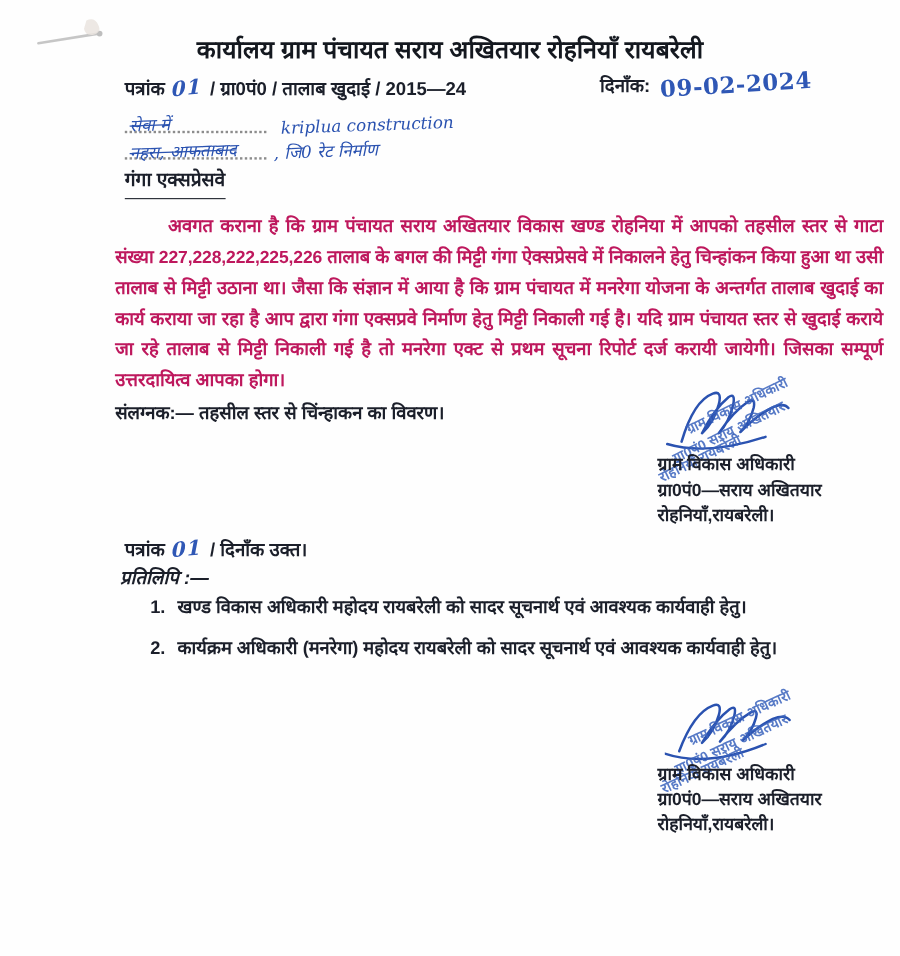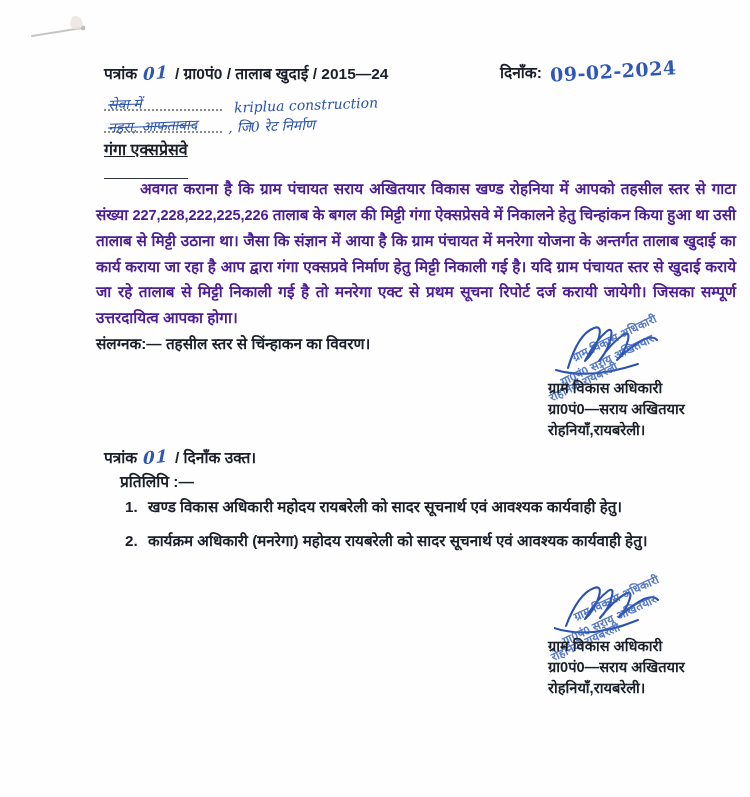--- a/index.html
+++ b/index.html
@@ -116,37 +116,36 @@
   .addr-hw.b1 { left: 4px; }
   .addr-hw.b2 { left: 124px; }
 
   .addr-printed {
     position: absolute;
     left: 104px;
     top: 138px;
     font-size: 16px;
     font-weight: 700;
     border-bottom: 1.5px solid #30343c;
-    padding-bottom: 18px;
+    padding-bottom: 5px;
     display: inline-block;
-    text-decoration: underline;
   }
 
   
   .body-para {
     position: absolute;
     left: 96px;
     top: 176px;
     width: 640px;
     font-size: 15.3px;
     line-height: 25.6px;
     text-align: justify;
     text-indent: 44px;
     font-weight: 600;
-    color: #4c1d95;
+    color: #be185d;
   }
   .body-para .gaata {
     font-weight: 700;
     letter-spacing: -.1px;
     font-size: 14.6px;
   }
 
   .attach-line {
     position: absolute;
     left: 96px;
@@ -188,24 +187,25 @@
   .row-patraank2 {
     position: absolute;
     left: 104px;
     top: 446px;
     font-size: 15.5px;
     font-weight: 700;
     white-space: nowrap;
   }
   .pratilipi-label {
     position: absolute;
-    left: 120px;
+    left: 100px;
     top: 470px;
     font-size: 15.5px;
     font-weight: 700;
+    font-style: italic;
   }
   .copy-list {
     position: absolute;
     left: 112px;
     top: 494px;
     width: 622px;
     margin: 0;
     padding: 0 0 0 30px;
     font-size: 15.2px;
     line-height: 25.5px;
@@ -222,20 +222,21 @@
 <body>
 
 <div id="page">
 
   <svg class="scan-artifact" viewBox="0 0 74 34">
     <path d="M4 22 L54 14" stroke="#9a9a9a" stroke-width="2.2" fill="none" stroke-linecap="round"></path>
     <circle cx="55" cy="14" r="2.4" fill="#8a8a8a"></circle>
     <path d="M44 3 q7 -3 10 4 q3 6 -4 8 q-7 1 -8 -5 z" fill="#d9cfc6" opacity=".85"></path>
   </svg>
 
+  <div class="doc-title">कार्यालय ग्राम पंचायत सराय अखितयार रोहनियाँ रायबरेली</div>
 
   <div class="row-patraank">
     <span class="lbl">पत्रांक</span><span class="hw hw-num">01</span><span>/ ग्रा0पं0 / तालाब खुदाई / 2015—24</span>
   </div>
 
   <div class="row-date">
     <span>दिनाँक:</span><span class="hw-date">09-02-2024</span>
   </div>
 
   <div class="addr-block">

